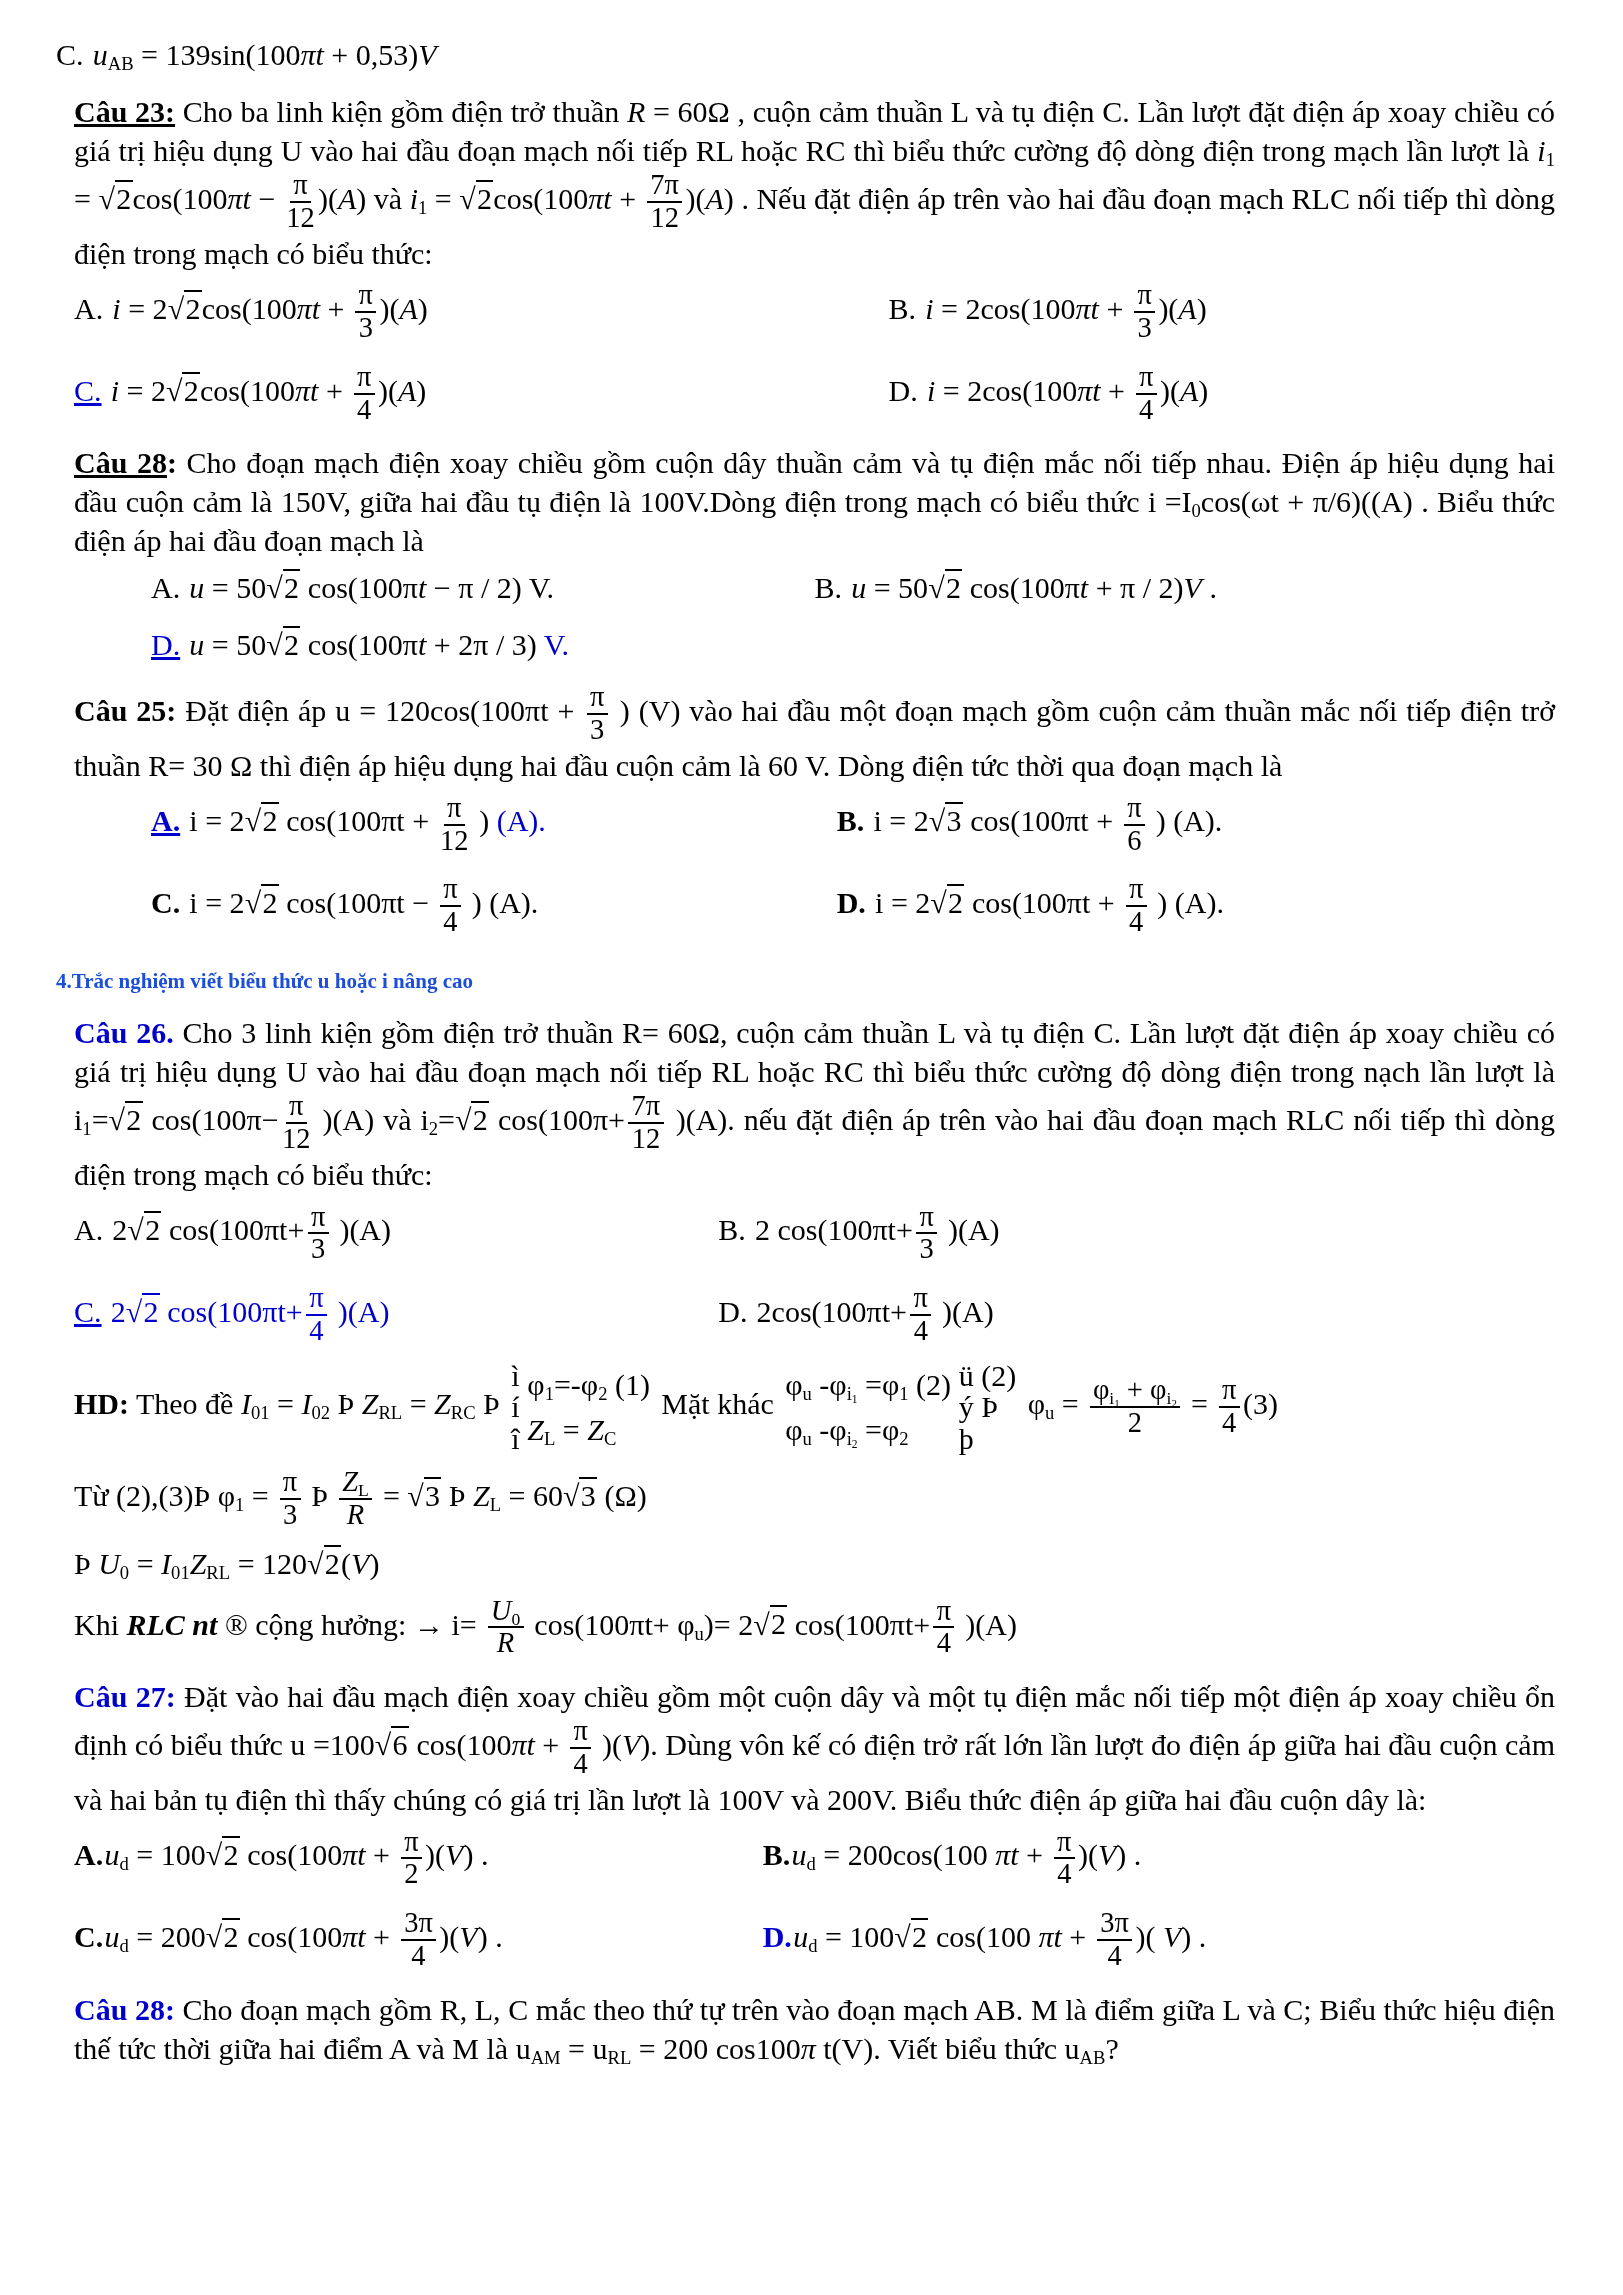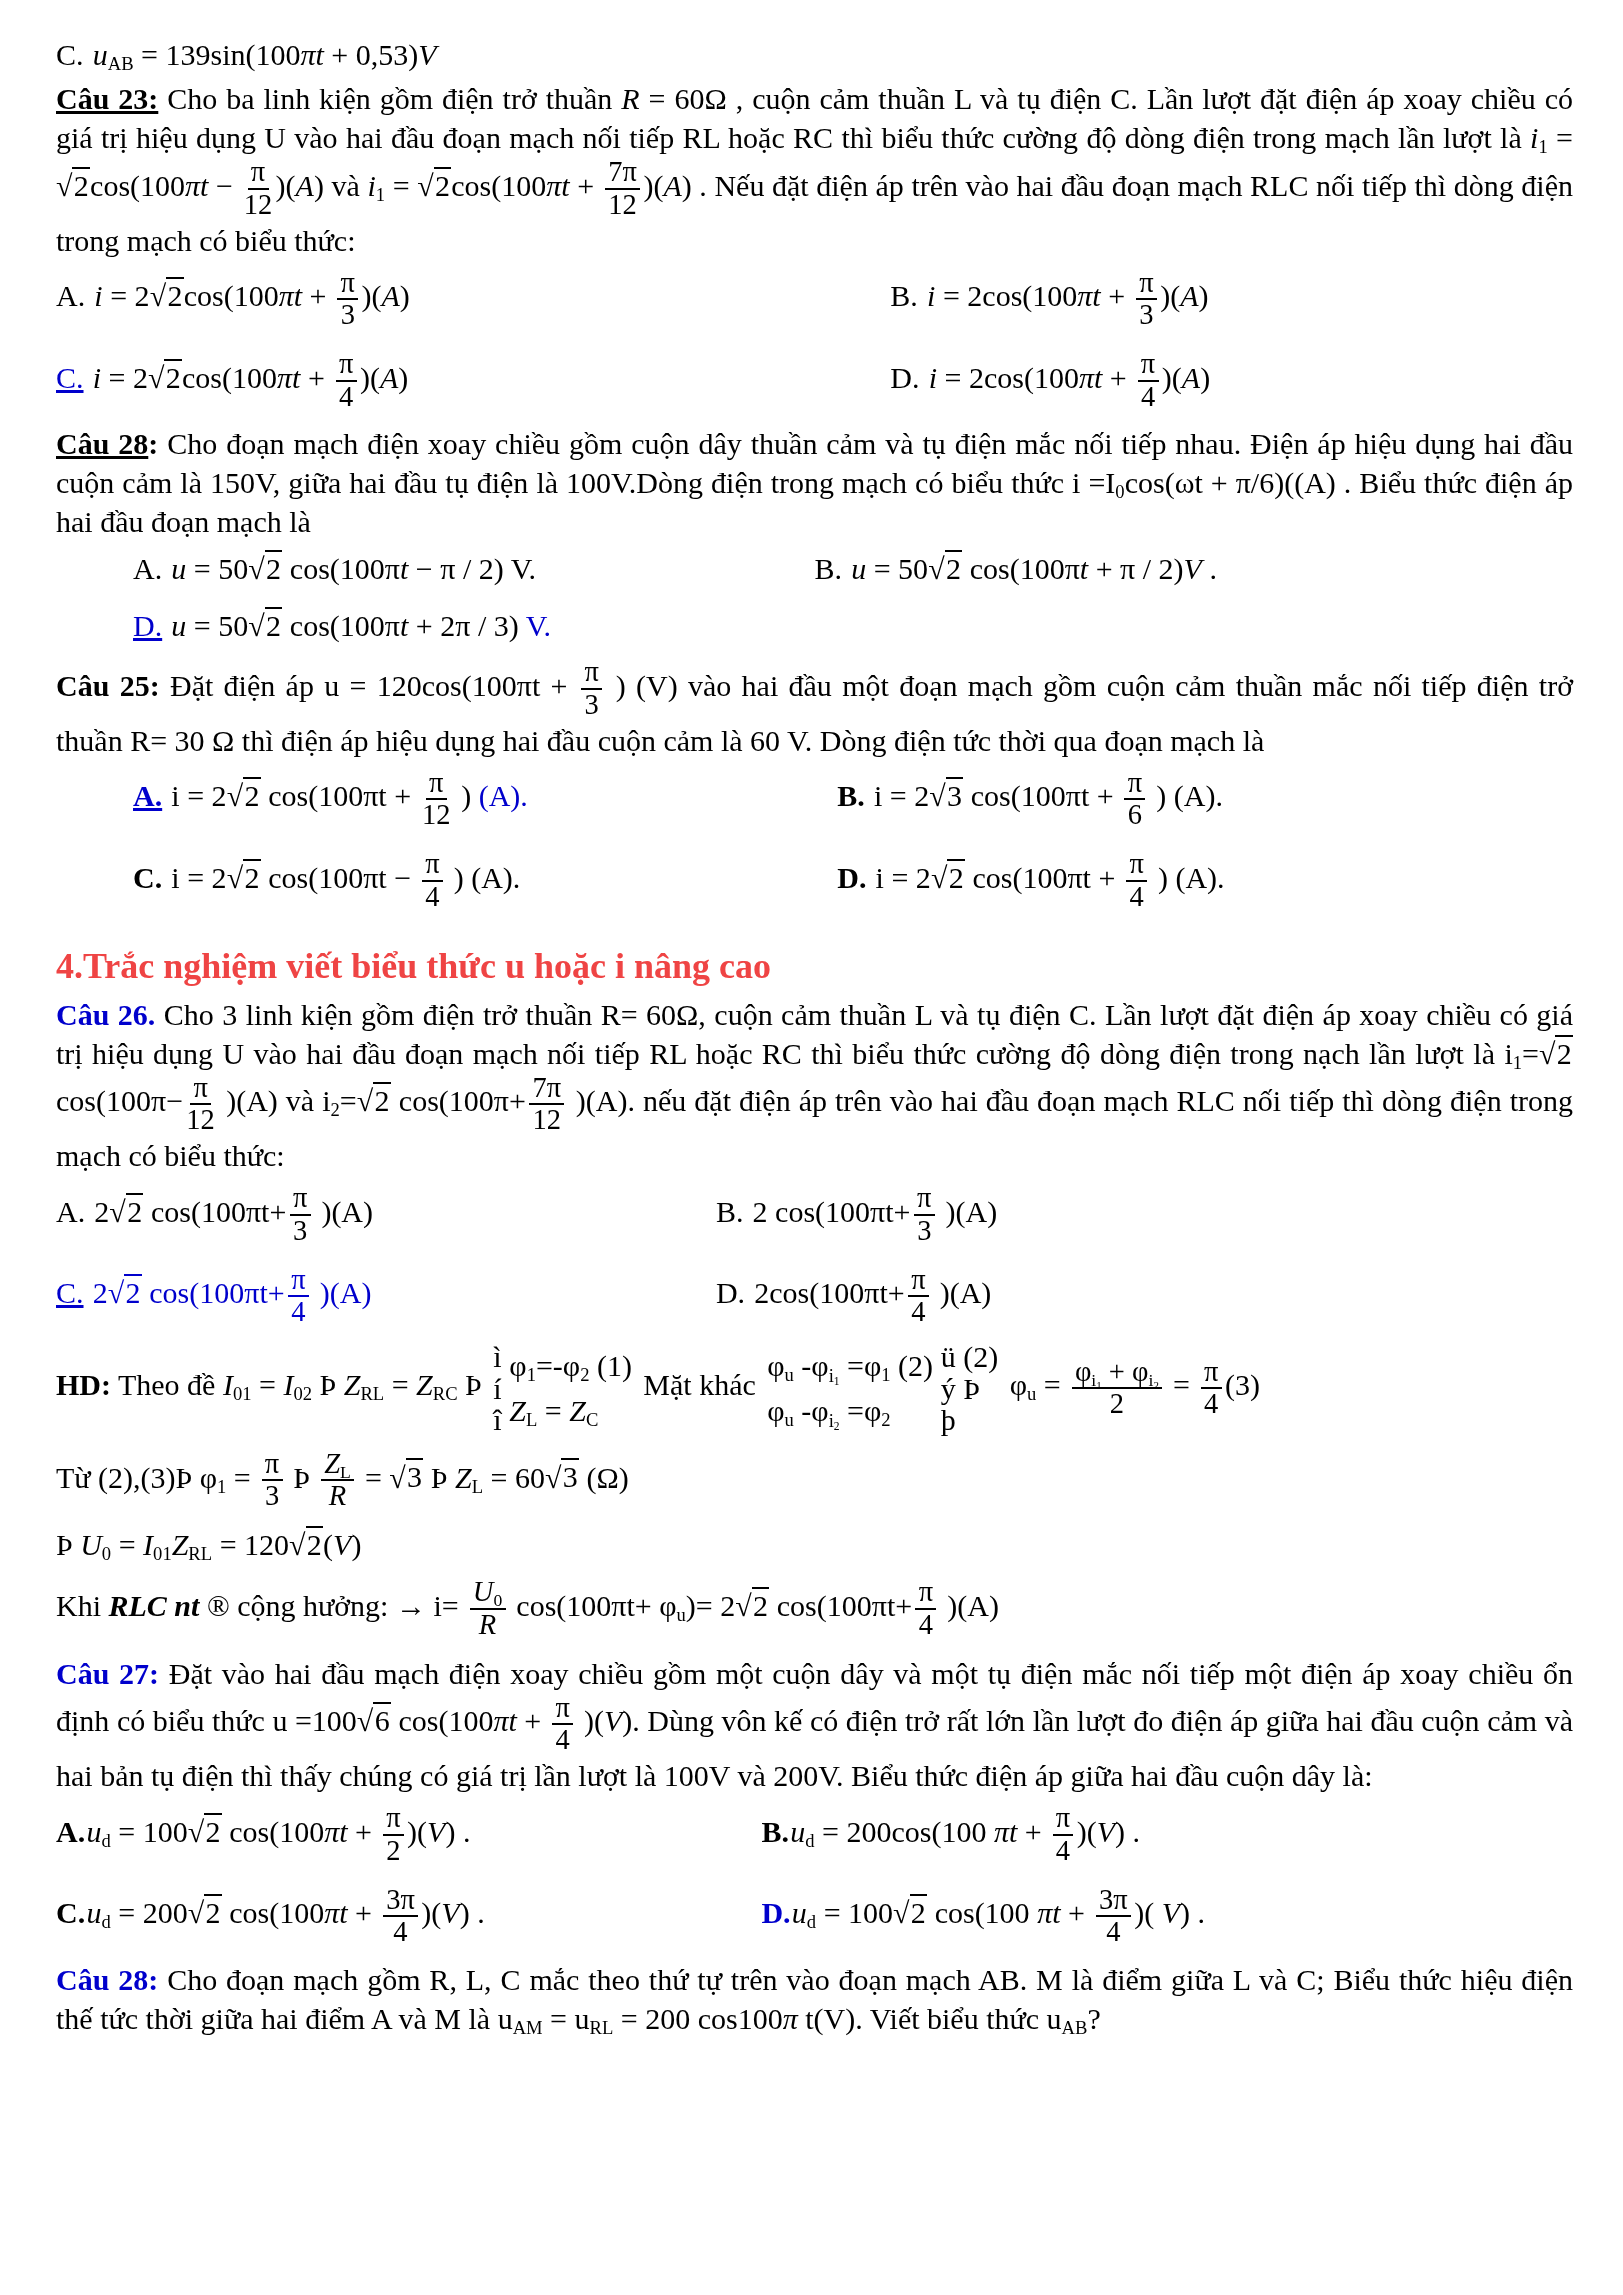--- a/index.html
+++ b/index.html
@@ -22,28 +22,28 @@
   .cols44{grid-template-columns:43.5% 56.5%}
   .indent>.opt:nth-child(odd){padding-left:77px}
   .opt{white-space:nowrap;align-self:center}
   .olbl{margin-right:9.2px}
   .tight .olbl{margin-right:1.3px}
   sub{font-size:0.62em;line-height:0;vertical-align:-0.28em}
   .frac{display:inline-flex;flex-direction:column;align-items:center;vertical-align:middle;
         line-height:1.08;font-size:0.95em;margin:0 3.3px;text-align:center}
   .frac>span:first-child{border-bottom:2px solid currentColor;padding:0 3.3px}
   .sqrt .rad{border-top:2px solid currentColor;padding:0 1.3px}
-  .heading{color:#ef4444;font-weight:bold;margin:30px 0 5.2px;font-size:36px}
+  .heading{color:#1d4ed8;font-weight:bold;margin:30px 0 5.2px;font-size:21px}
   .hd p{margin:13px 0;white-space:nowrap}
   .st{display:inline-flex;flex-direction:column;align-items:flex-start;vertical-align:middle;margin:0 3.9px}
   .st2{line-height:1.5}
   .st3{line-height:1.05}
   .st>span{white-space:nowrap}
   .toprow{margin:0 0 3.9px}
-  .q{margin:0}
+  .q{margin:18px}
 </style>
 </head>
 <body>
 
 <div class="page">
 
   <div class="optgrid cols55 toprow">
     <div class="opt">
       <span class="olbl">C.</span><span><i>u</i><sub>AB</sub> = 139sin(100<i>πt</i> + 0,53)<i>V</i></span>
     </div>

